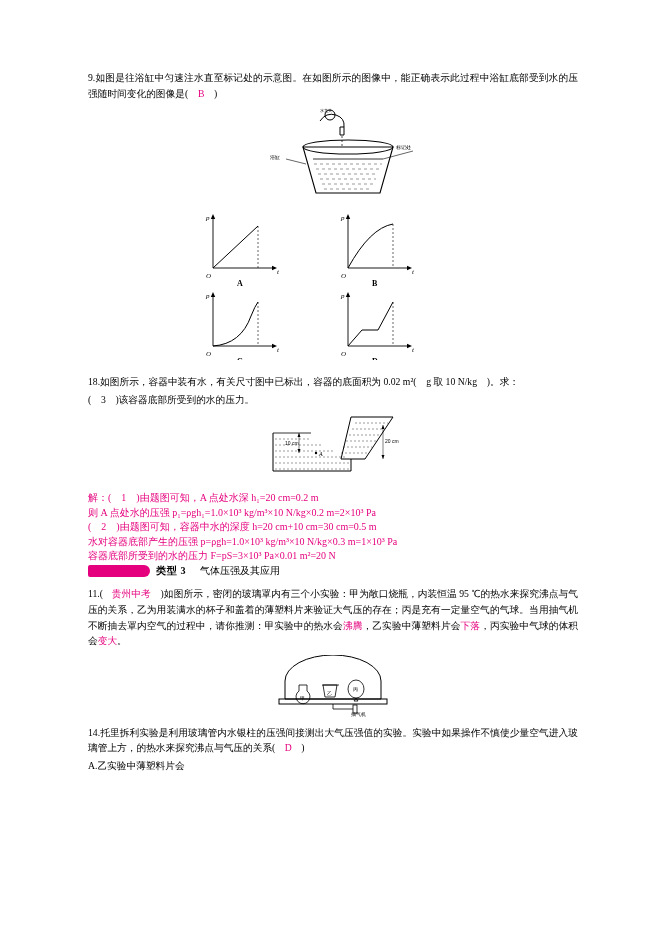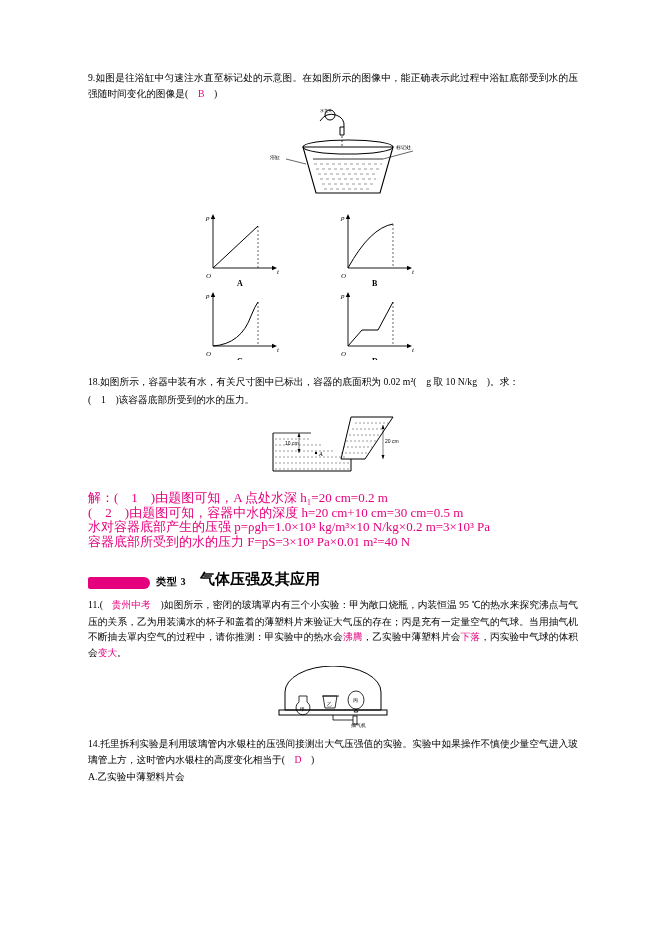--- a/index.html
+++ b/index.html
@@ -42,44 +42,44 @@
   }
   .paren { letter-spacing: 0px; }
   .mag { color: #e5007d; }
   .mag-u {
     color: #e5007d;
     text-underline-offset: 2px;
   }
   .sol {
     color: #e5007d;
     line-height: 14.5px;
-    font-size: 13px;
+    font-size: 10px;
   }
   .sep {
-    margin-top: 21px;
+    margin-top: 0;
     margin-bottom: 8px;
     display: flex;
-    align-items: flex-end;
+    align-items: center;
   }
   .sep .bar {
     width: 62px;
     height: 12px;
     background: #e5007d;
     border-radius: 2px 6px 6px 2px;
     margin-right: 6px;
   }
   .sep .lbl {
     font-weight: bold;
     font-size: 10.2px;
     color: #000;
     letter-spacing: 0.5px;
   }
   .sep .lbl2 {
-    font-weight: bold;
-    font-size: 15px;
+    font-weight: normal;
+    font-size: 10px;
     margin-left: 14px;
   }
   .fig {
     display: flex;
     justify-content: center;
     margin: 6px 0 8px 0;
   }
   .spacer6 { height: 6px; }
 </style>
 </head>
@@ -177,21 +177,21 @@
           <text x="24" y="70" font-size="8" font-weight="bold" font-family="Liberation Serif, serif">D</text>
         </g>
       </svg>
     </div>
 
     <div class="spacer6"></div>
 
     <div class="q">
       <span>18.</span><span>如图所示，容器中装有水，有关尺寸图中已标出，容器的底面积为 0.02 m²(　g 取 10 N/kg　)。求：</span>
     </div>
-    <div class="q">(　1　)该容器底部所受到的水的压力。</div>
+    <div class="q">(　3　)该容器底部所受到的水的压力。</div>
 
     <div class="fig">
       <svg width="200" height="70" viewBox="0 0 200 70">
 
         <path d="M118,4 L160,4 L132,46 L108,46 Z" fill="none" stroke="#000" stroke-width="1"></path>
         <line x1="122" y1="10" x2="155" y2="10" stroke="#000" stroke-width="0.4" stroke-dasharray="2,2"></line>
         <line x1="119" y1="16" x2="151" y2="16" stroke="#000" stroke-width="0.4" stroke-dasharray="2,2"></line>
         <line x1="116" y1="22" x2="147" y2="22" stroke="#000" stroke-width="0.4" stroke-dasharray="2,2"></line>
         <line x1="113" y1="28" x2="143" y2="28" stroke="#000" stroke-width="0.4" stroke-dasharray="2,2"></line>
         <line x1="110" y1="34" x2="139" y2="34" stroke="#000" stroke-width="0.4" stroke-dasharray="2,2"></line>
@@ -216,23 +216,24 @@
         <text x="52" y="32" font-size="5" font-family="Liberation Sans, sans-serif">10 cm</text>
 
         <line x1="150" y1="12" x2="150" y2="46" stroke="#000" stroke-width="0.5"></line>
         <polygon points="150,12 148.5,16 151.5,16" fill="#000"></polygon>
         <polygon points="150,46 148.5,42 151.5,42" fill="#000"></polygon>
         <text x="152" y="30" font-size="5" font-family="Liberation Sans, sans-serif">20 cm</text>
       </svg>
     </div>
 
     <div class="sol">解：(　1　)由题图可知，A 点处水深 h₁=20 cm=0.2 m</div>
+    <div class="sol">则 A 点处水的压强 p₁=ρgh₁=1.0×10³ kg/m³×10 N/kg×0.2 m=2×10³ Pa</div>
     <div class="sol">(　2　)由题图可知，容器中水的深度 h=20 cm+10 cm=30 cm=0.5 m</div>
-    <div class="sol">水对容器底部产生的压强 p=ρgh=1.0×10³ kg/m³×10 N/kg×0.2 m=3×10³ Pa</div>
-    <div class="sol">容器底部所受到的水的压力 F=pS=3×10³ Pa×0.01 m²=40 N</div>
+    <div class="sol">水对容器底部产生的压强 p=ρgh=1.0×10³ kg/m³×10 N/kg×0.3 m=1×10³ Pa</div>
+    <div class="sol">容器底部所受到的水的压力 F=pS=3×10³ Pa×0.01 m²=20 N</div>
 
     <div class="sep">
       <span class="bar"></span>
       <span class="lbl">类型 3</span>
       <span class="lbl2">气体压强及其应用</span>
     </div>
 
     <div class="q">
       <span>11.(</span><span class="mag" style="font-size:8.6px;">　</span><span class="mag">贵州中考</span><span class="mag">　</span><span>)</span><span>如图所示，密闭的玻璃罩内有三个小实验：甲为敞口烧瓶，内装恒温 95 ℃的热水来探究沸点与气压的关系，乙为用装满水的杯子和盖着的薄塑料片来验证大气压的存在；丙是充有一定量空气的气球。当用抽气机不断抽去罩内空气的过程中，请你推测：甲实验中的热水会</span><span class="mag-u">沸腾</span><span>，乙实验中薄塑料片会</span><span class="mag-u">下落</span><span>，丙实验中气球的体积会</span><span class="mag-u">变大</span><span>。</span>
     </div>
@@ -262,18 +263,18 @@
         </g>
 
         <line x1="80" y1="49" x2="80" y2="54" stroke="#000" stroke-width="0.8"></line>
         <line x1="80" y1="54" x2="100" y2="54" stroke="#000" stroke-width="0.8"></line>
         <rect x="100" y="50" width="4" height="8" fill="none" stroke="#000" stroke-width="0.8"></rect>
         <text x="98" y="61" font-size="5" font-family="Liberation Sans, sans-serif">抽气机</text>
       </svg>
     </div>
 
     <div class="q">
-      <span>14.</span><span>托里拆利实验是利用玻璃管内水银柱的压强间接测出大气压强值的实验。实验中如果操作不慎使少量空气进入玻璃管上方，这时管内水银柱的高度变化相当于</span><span>(</span><span class="ans-blank mag">D</span><span>)</span>
+      <span>14.</span><span>托里拆利实验是利用玻璃管内水银柱的压强间接测出大气压强值的实验。实验中如果操作不慎使少量空气进入玻璃管上方，的热水来探究沸点与气压的关系</span><span>(</span><span class="ans-blank mag">D</span><span>)</span>
     </div>
     <div class="q">A.乙实验中薄塑料片会</div>
 
   </div>
 </div>
 
 </body></html>

